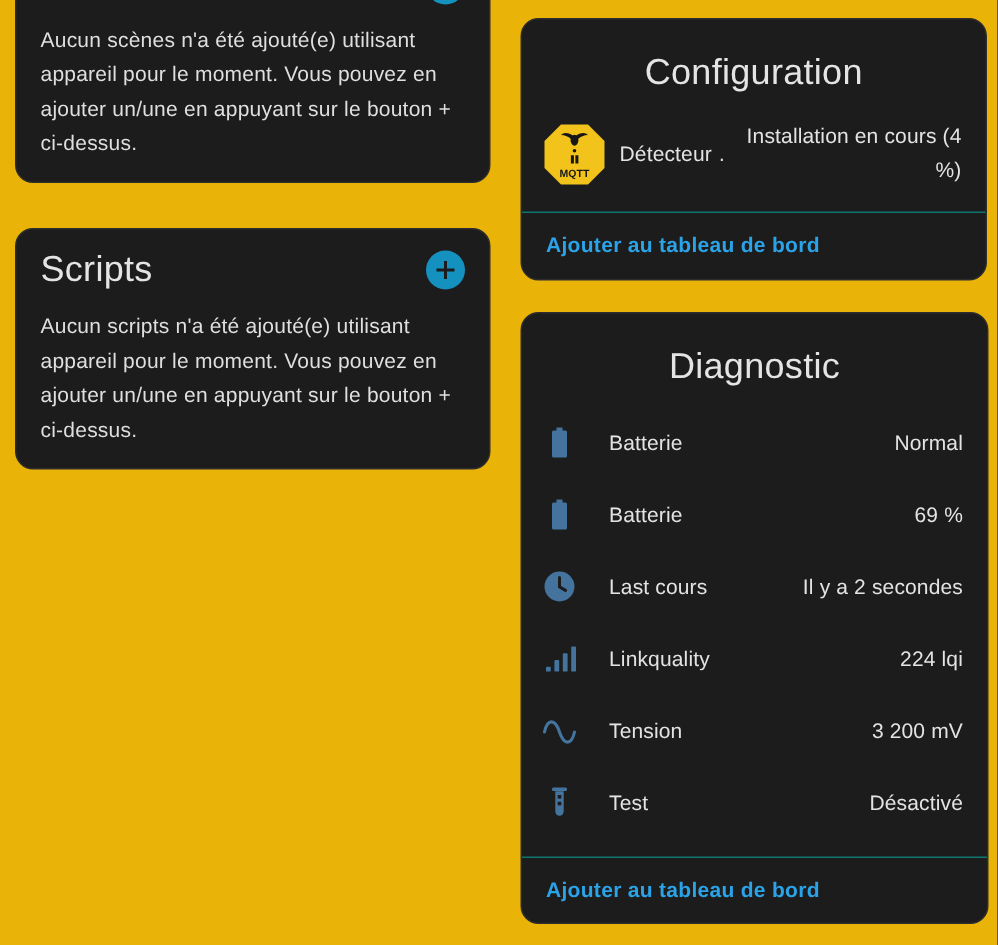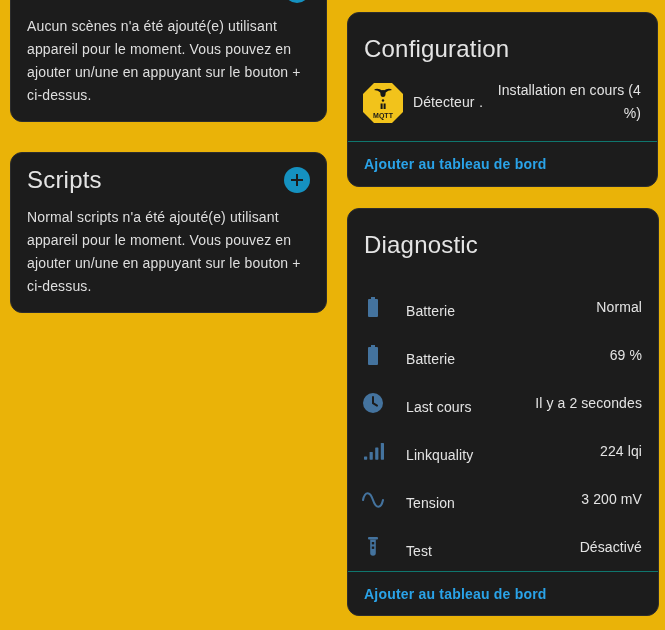--- a/index.html
+++ b/index.html
@@ -39,29 +39,29 @@
     display:flex; align-items:center; justify-content:center;
     flex:0 0 auto;
   }
   .add-btn svg { display:block; }
   .card-body {
     padding:12px 16px 16px 16px;
     font-size:14px; line-height:23px; letter-spacing:0.15px; color:#dfdfdf;
   }
 
   
-  .card-config .card-title, .card-diag .card-title { padding:22px 16px 0 16px; display:block; }
+  .card-config .card-title, .card-diag .card-title { padding:22px 16px 0 16px; display:block;text-align:center; }
 
   .entity-row {
     display:flex; align-items:center;
     padding:0 16px 0 13px;
     cursor:pointer;
   }
   .config-row { height:58px; margin-top:10px; }
-  .diag-row   { height:48px;align-items:flex-end; }
+  .diag-row   { height:48px; }
   .diag-rows  { margin-top:12px; }
 
   .row-icon { flex:0 0 auto; display:flex; align-items:center; justify-content:center; }
   .config-row .row-icon { width:44px; margin-right:8px; }
   .diag-row   .row-icon { width:24px; margin-right:21px; }
 
   .row-label { flex:1 1 auto; font-size:14px; color:#e3e3e3; letter-spacing:0.1px; white-space:nowrap; overflow:hidden; }
   .row-value {
     flex:0 0 auto; max-width:158px;
     font-size:14px; color:#e3e3e3; text-align:right; line-height:23px; letter-spacing:0.1px;
@@ -97,21 +97,21 @@
     <div class="card-header">
       <span class="card-title">Scripts</span>
       <button class="add-btn">
         <span>
           <svg width="14" height="14" viewBox="0 0 14 14">
               <path d="M6 1h2v5h5v2H8v5H6V8H1V6h5z" fill="#1c1c1c"></path>
             </svg>
         </span>
       </button>
     </div>
-    <div class="card-body">Normal scripts n'a été ajouté(e) utilisant appareil pour le moment. Vous pouvez en ajouter un/une en appuyant sur le bouton + ci-dessus.</div>
+    <div class="card-body">Aucun scripts n'a été ajouté(e) utilisant appareil pour le moment. Vous pouvez en ajouter un/une en appuyant sur le bouton + ci-dessus.</div>
   </div>
 
   <div class="card card-config">
     <span class="card-title">Configuration</span>
 
     <div class="entity-row config-row">
       <span class="row-icon">
         <svg width="44" height="46" viewBox="0 0 44 46">
           <polygon points="13,4 31,4 42,15 42,33 31,44 13,44 2,33 2,15" fill="#f2c31b"></polygon>
 

